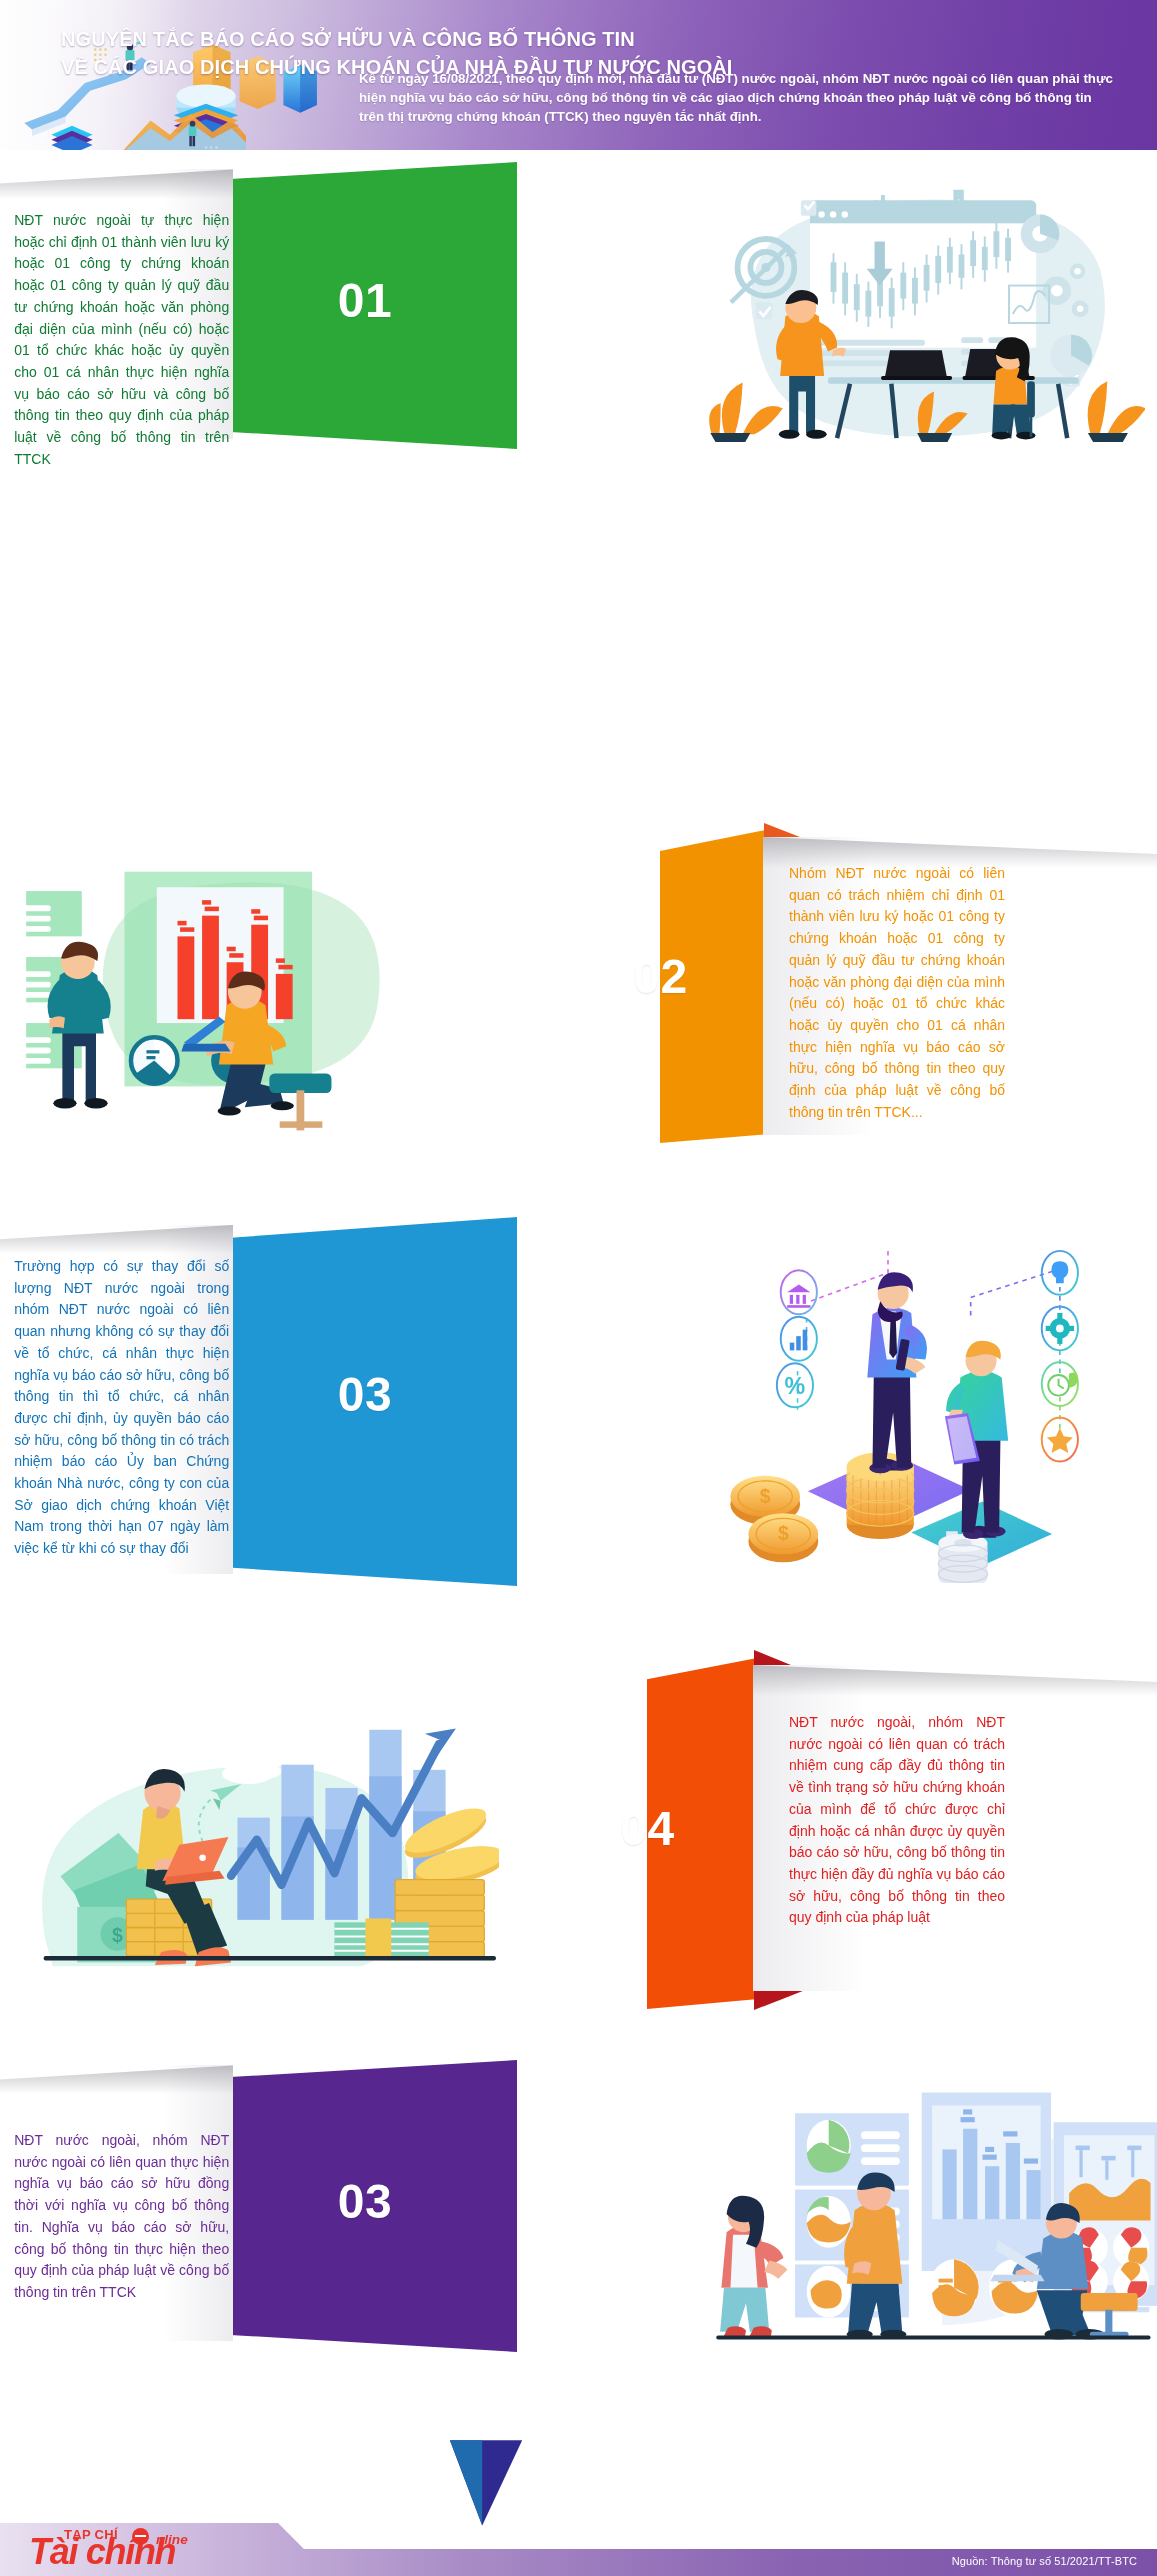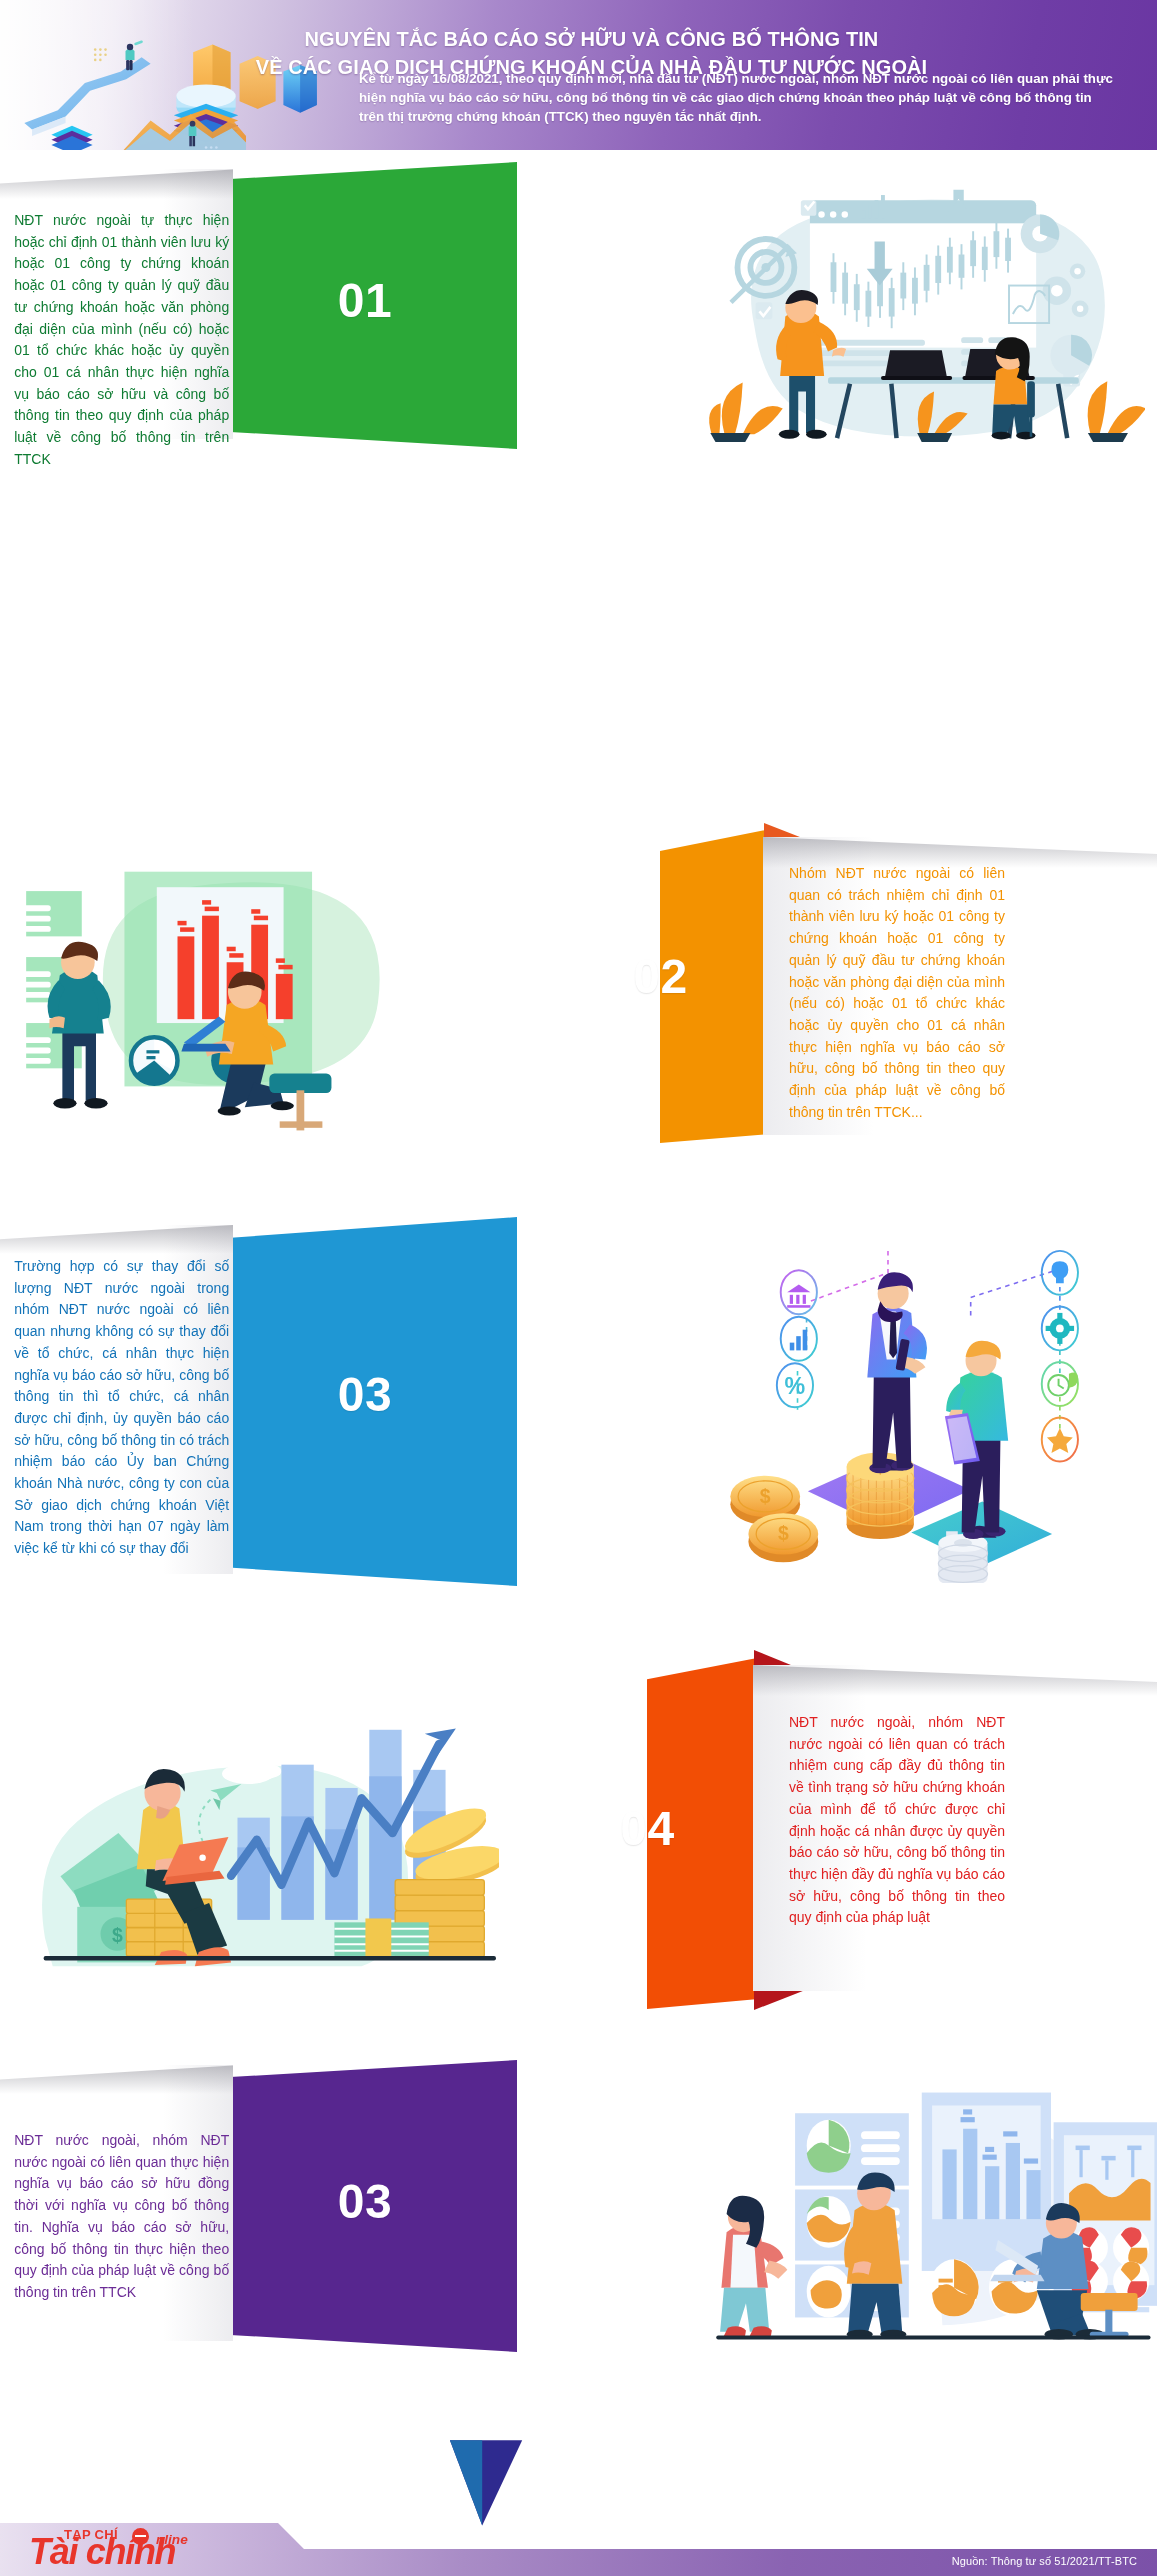--- a/index.html
+++ b/index.html
@@ -29,21 +29,20 @@
   .header-left-fade {
     position: absolute; left: 0; top: 0; width: 194px; height: 150px;
     background: linear-gradient(90deg, rgba(255,255,255,.95), rgba(255,255,255,0));
     pointer-events: none;
   }
 
   .header-title {
     position: absolute;
     left: 61px; top: 24.6px;
     width: 1061px;
-    text-align: center;
     color: #ffffff;
     font-weight: bold;
     font-size: 20px;
     line-height: 28px;
     letter-spacing: 0.1px;
     text-shadow: 0 0.6px 1.9px rgba(60,20,90,.35);
     z-index: 6;
   }
   .header-title .l2 { display: block; }
 

